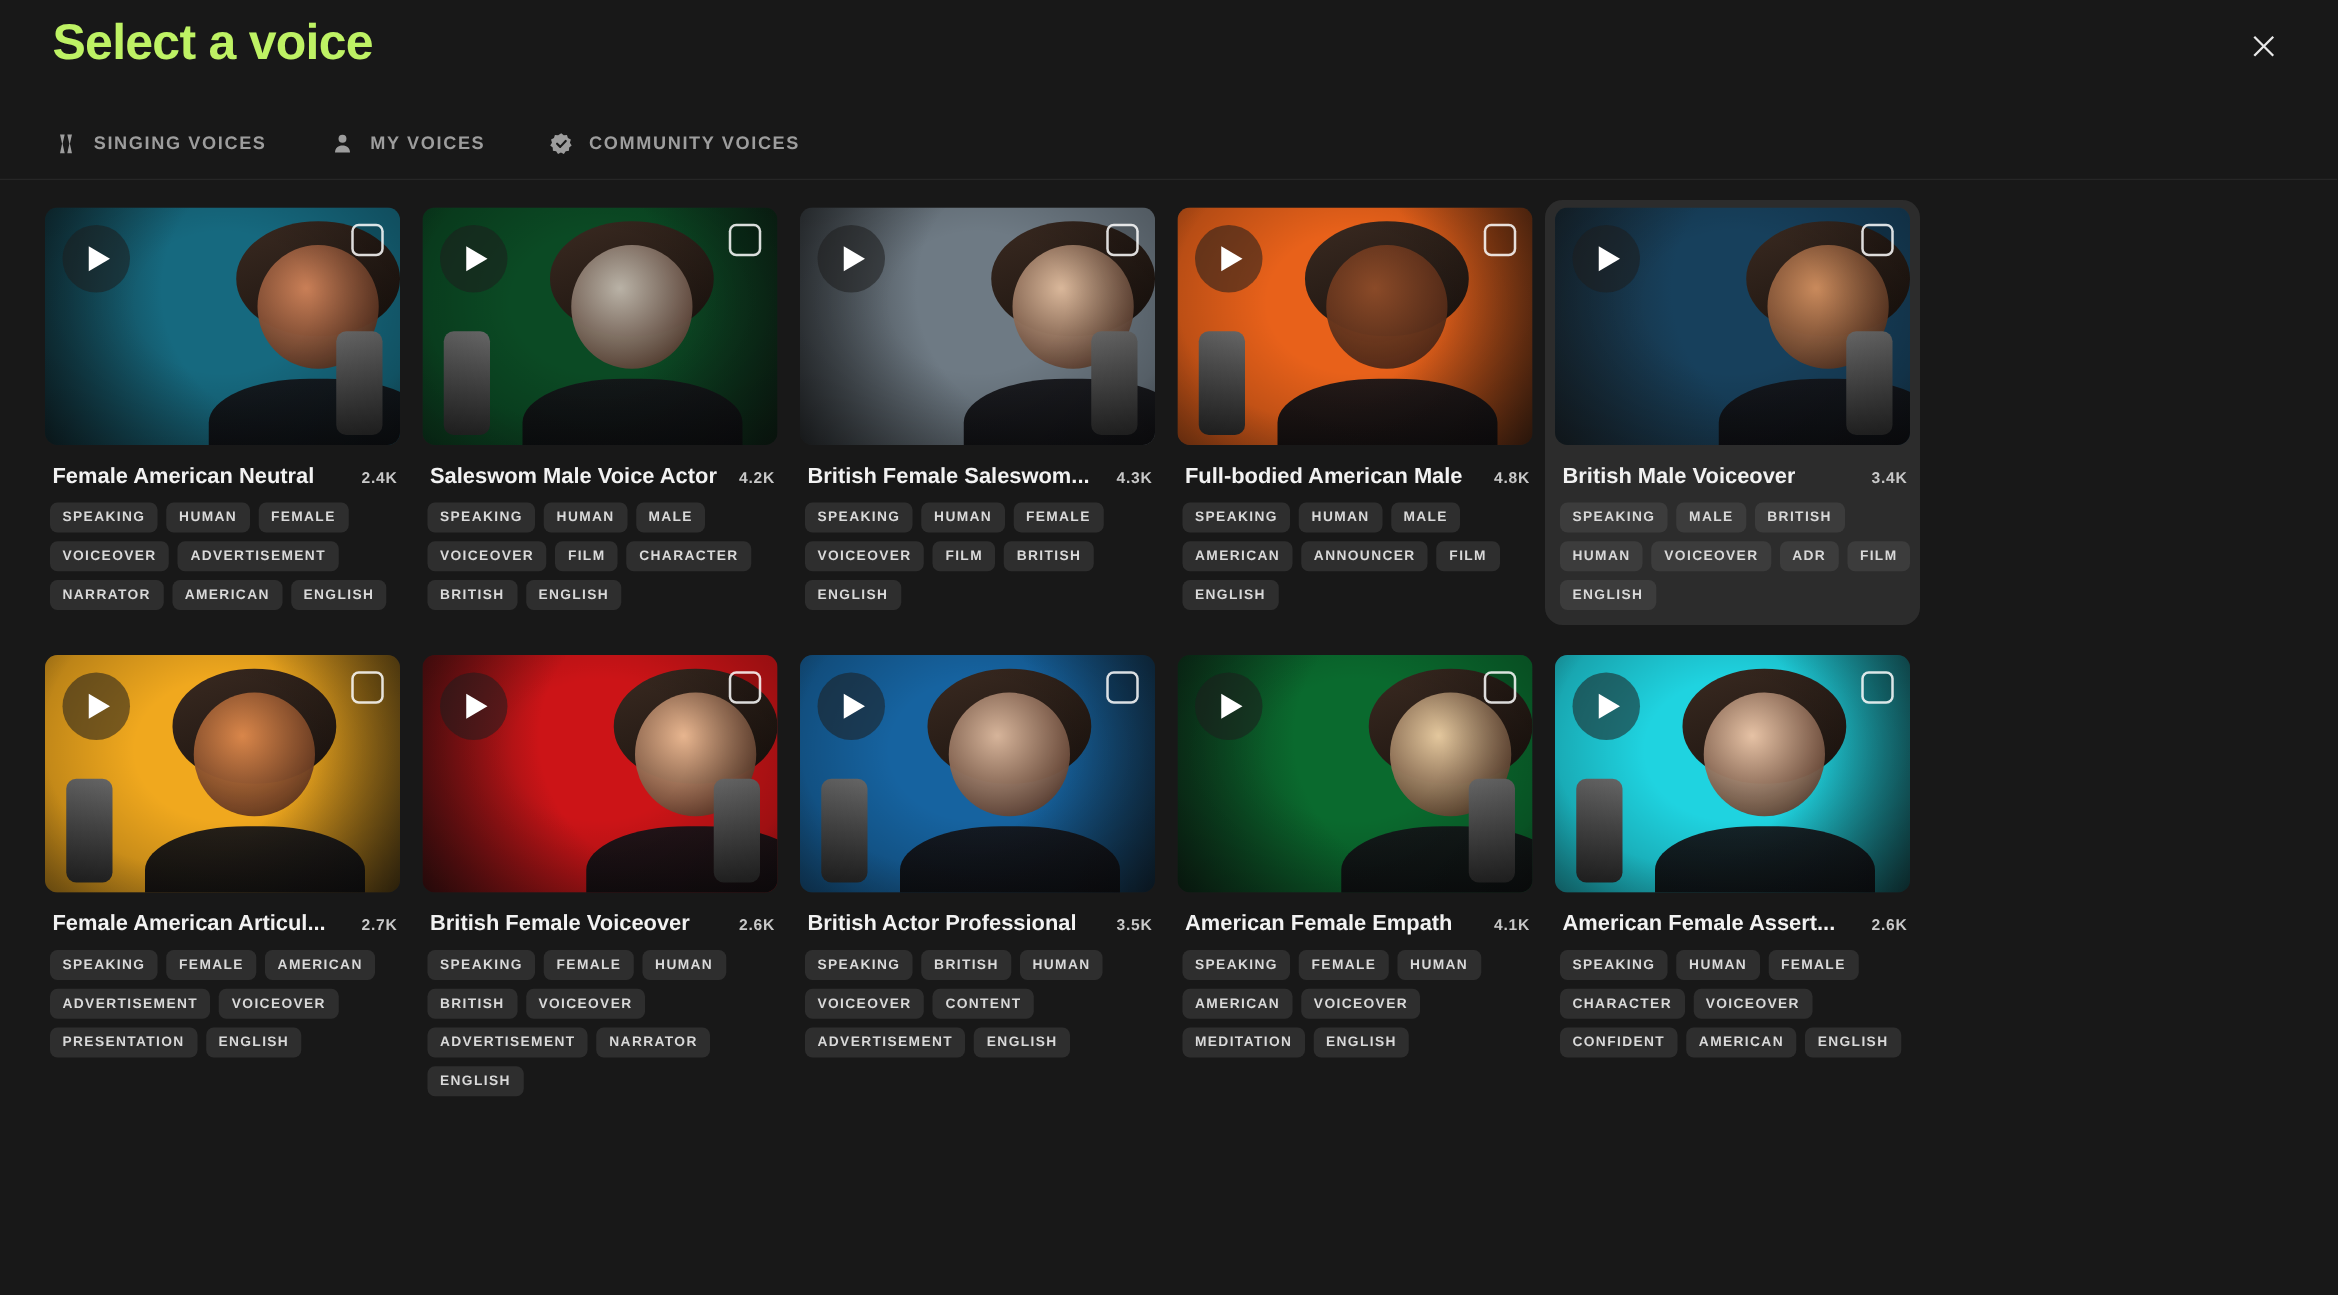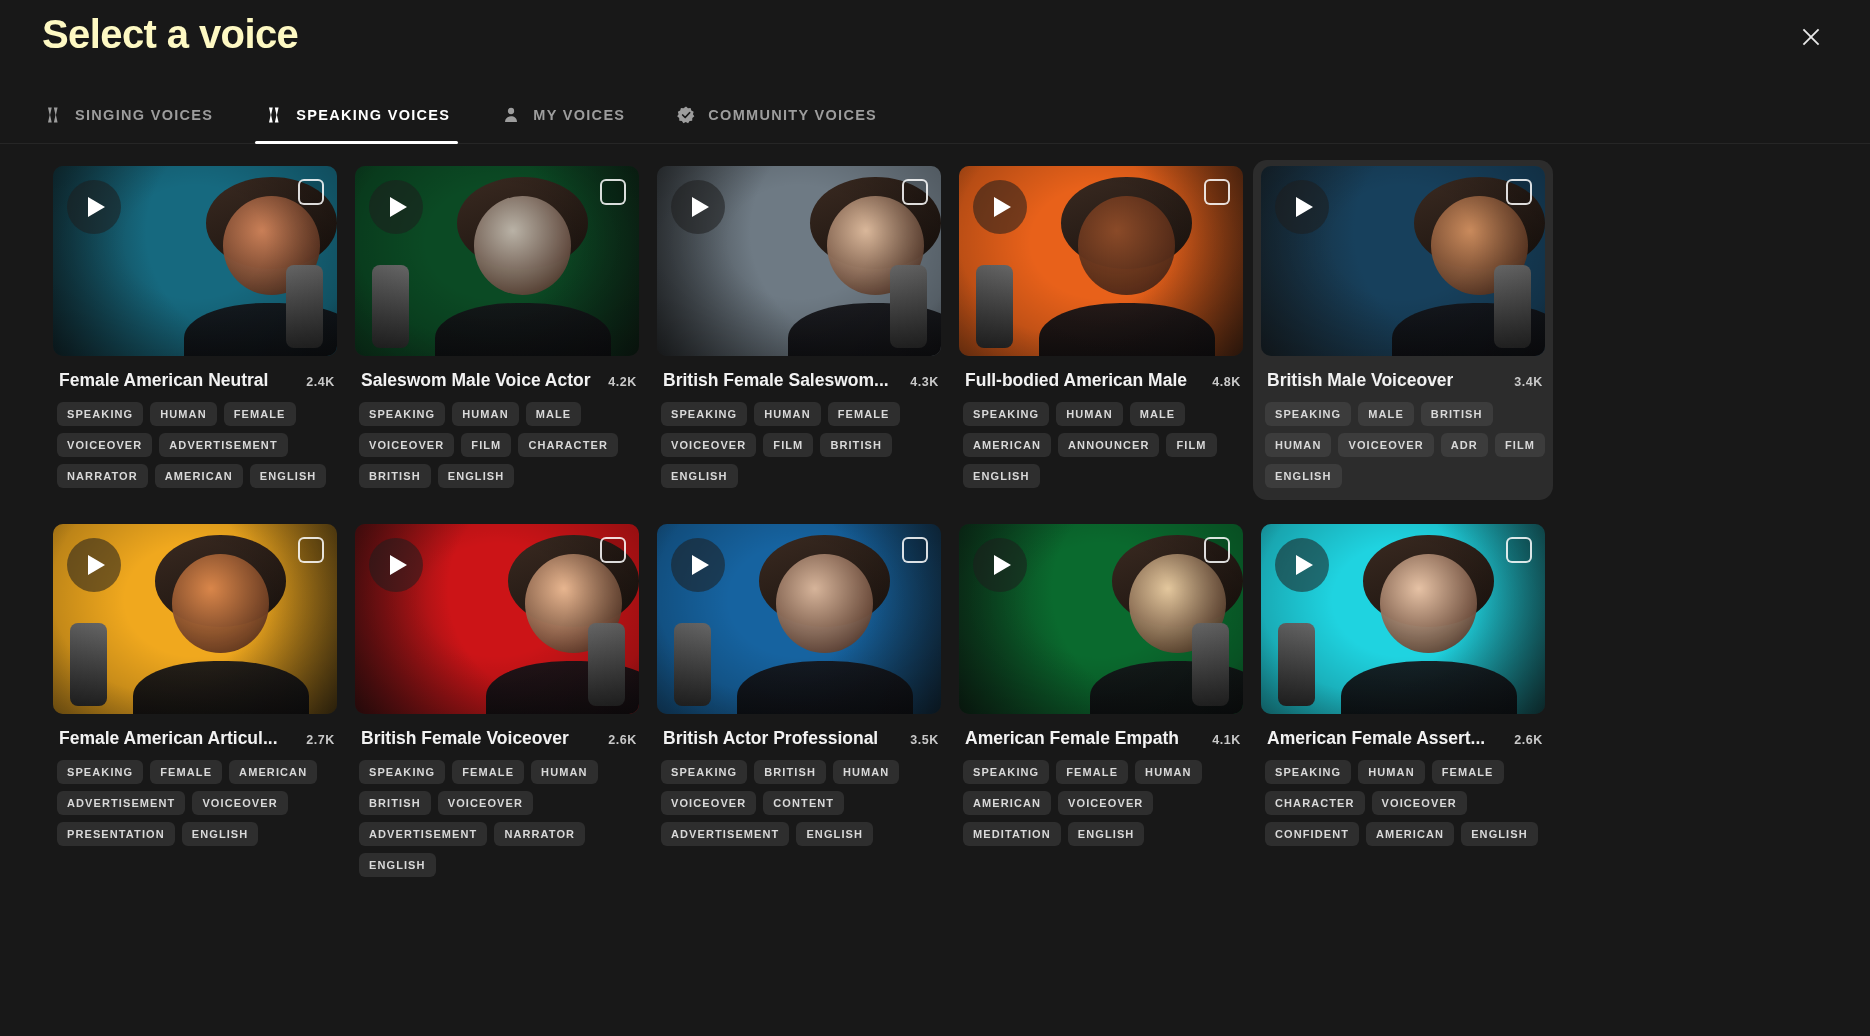--- a/index.html
+++ b/index.html
@@ -8,21 +8,21 @@
     background: #181818;
     font-family: "Liberation Sans", sans-serif;
     overflow: hidden;
   }
   .modal { position: relative; width: 1870px; height: 1036px; background:#181818; }
 
   
   .header { position: relative; height: 86px; }
   .title {
     position: absolute; left: 42px; top: 12px;
-    font-size: 40px; font-weight: 700; color: #fef9c3;
+    font-size: 40px; font-weight: 700; color: #bef264;
     letter-spacing: -0.6px;
   }
   .close-btn {
     position: absolute; right: 38px; top: 16px;
     width: 42px; height: 42px; border-radius: 8px;
     display: flex; align-items: center; justify-content: center;
     cursor: pointer; background: transparent; border: none;
   }
   .close-btn svg { width: 26px; height: 26px; stroke: #e9e9e9; stroke-width: 1.7; fill: none; }
 
@@ -53,21 +53,20 @@
   .tab-icon svg { width: 20px; height: 20px; }
   .tab .ic-fill { fill: #9d9d9d; }
   .tab.active .ic-fill { fill: #ffffff; }
 
   
   .grid {
     display: grid;
     grid-template-columns: repeat(5, 284px);
     gap: 24px 18px;
     padding: 22px 20px 0 36px;
-    margin-left: 17px;
   }
   .card {
     position: relative;
     border-radius: 14px;
     padding: 6px 8px 12px 8px;
     margin: -6px -8px 0 -8px;
   }
   .card.hovered { background: #2c2c2c; }
 
   .thumb {
@@ -154,29 +153,20 @@
   <div class="tabs" id="tabbar">
       <div class="tab">
         <span class="tab-icon">
           <svg viewBox="0 0 24 24">
             <path class="ic-fill" d="M6 3 L10.5 3 L8.5 12 L10.5 21 L6 21 L8 12 Z"></path>
             <path class="ic-fill" d="M13 3 L17.5 3 L15.5 12 L17.5 21 L13 21 L15 12 Z"></path>
           </svg>
         </span>
         <span class="tab-label">SINGING VOICES</span>
       </div>
-      <div class="tab active">
-        <span class="tab-icon">
-          <svg viewBox="0 0 24 24">
-            <path class="ic-fill" d="M6 3 L10.5 3 L8.5 12 L10.5 21 L6 21 L8 12 Z"></path>
-            <path class="ic-fill" d="M13 3 L17.5 3 L15.5 12 L17.5 21 L13 21 L15 12 Z"></path>
-          </svg>
-        </span>
-        <span class="tab-label">SPEAKING VOICES</span>
-      </div>
       <div class="tab">
         <span class="tab-icon">
           <svg viewBox="0 0 24 24">
             <circle class="ic-fill" cx="12" cy="7.2" r="3.8"></circle>
             <path class="ic-fill" d="M4.8 20.5 C4.8 15.8 8 13.6 12 13.6 C16 13.6 19.2 15.8 19.2 20.5 Z"></path>
           </svg>
         </span>
         <span class="tab-label">MY VOICES</span>
       </div>
       <div class="tab">

